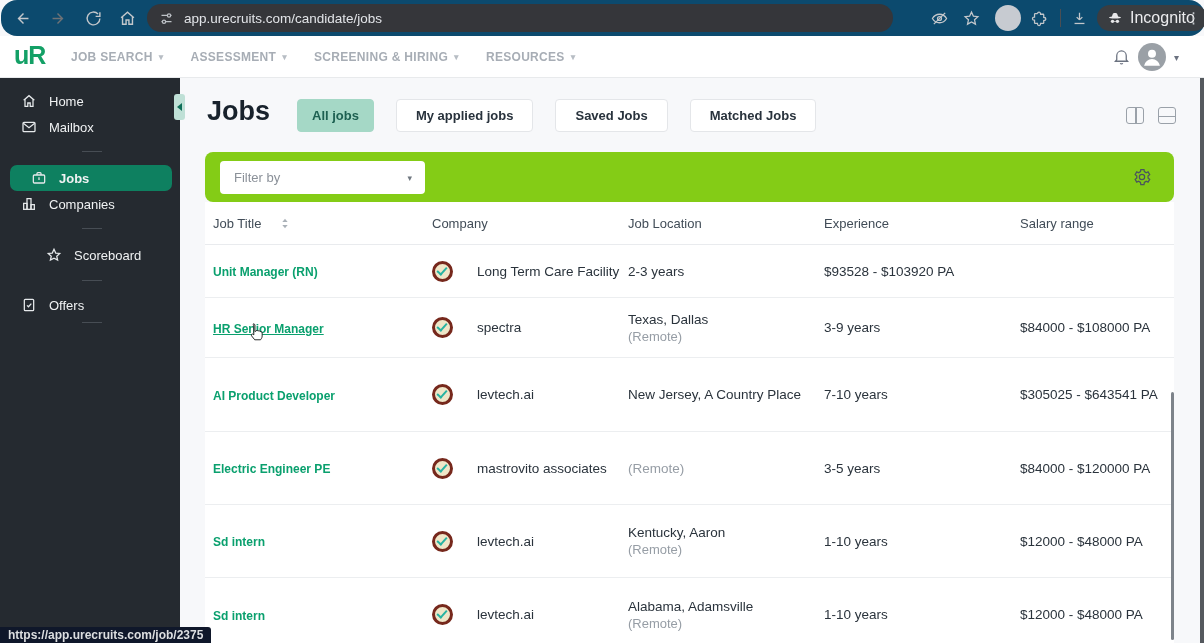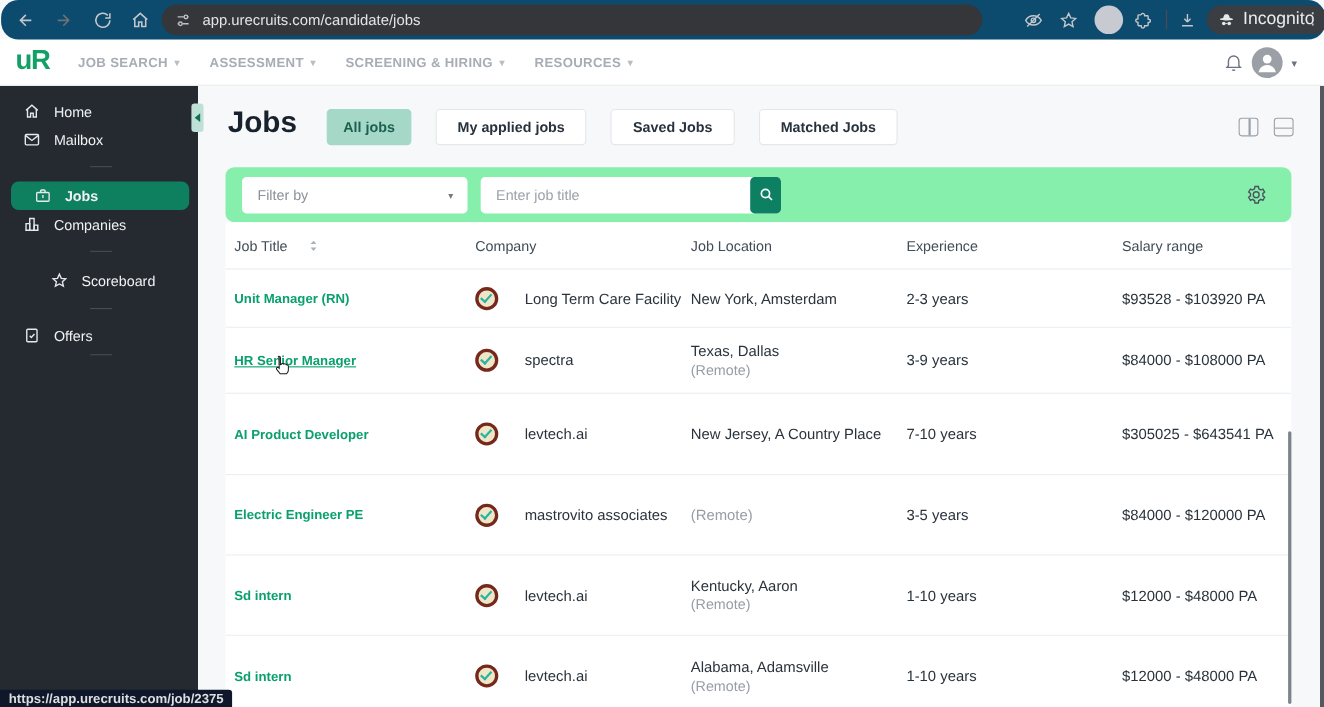--- a/index.html
+++ b/index.html
@@ -56,21 +56,21 @@
   .page-title { position:absolute; left:207px; top:96px; font-size:27px; font-weight:800; color:#18222c; }
   .tabs { position:absolute; left:297px; top:99px; height:33px; display:flex; gap:22px; }
   .tab { height:33px; display:flex; align-items:center; padding:0 19px; background:#ffffff; border:1px solid #e4e6e9; border-radius:4px; font-size:13px; font-weight:600; color:#28323c; cursor:pointer; white-space:nowrap; }
   .tab.active { background:#a5d8c6; border-color:#a5d8c6; color:#1d6051; padding:0 14px; }
   .view-toggles { position:absolute; left:1126px; top:107px; display:flex; gap:14px; }
   .vt { width:18px; height:17px; border:1.6px solid #9aa1a9; border-radius:3px; position:relative; cursor:pointer; }
   .vt-cols::after { content:""; position:absolute; left:50%; top:0; bottom:0; width:1.6px; background:#9aa1a9; }
   .vt-rows::after { content:""; position:absolute; top:50%; left:0; right:0; height:1.6px; background:#9aa1a9; }
 
   
-  .filter-panel { position:absolute; left:205px; top:152px; width:969px; height:50px; background:#86efac; border-radius:8px; }
+  .filter-panel { position:absolute; left:205px; top:152px; width:969px; height:50px; background:#84cc16; border-radius:8px; }
   .filter-select { position:absolute; left:15px; top:9px; width:205px; height:33px; background:#fff; border-radius:4px; display:flex; align-items:center; padding:0 14px; font-size:13px; color:#8b9199; cursor:pointer; }
   .filter-caret { position:absolute; right:13px; font-size:9px; color:#707880; }
   .search-wrap { position:absolute; left:232px; top:9px; width:273px; height:33px; background:#fff; border-radius:4px; }
   .search-input { position:absolute; left:0; top:0; width:245px; height:33px; border:none; outline:none; background:transparent; padding:0 14px; font-size:13px; color:#2a333c; font-family:"Liberation Sans", sans-serif; }
   .search-input::placeholder { color:#9aa1a9; }
   .search-btn { position:absolute; right:0; top:0; width:28px; height:33px; background:#0d7f63; border:none; border-radius:4px; cursor:pointer; display:flex; align-items:center; justify-content:center; }
   .search-btn svg { width:15px; height:15px; }
   .gear-btn { position:absolute; right:22px; top:15px; width:20px; height:20px; color:#4a545e; cursor:pointer; }
   .gear-btn svg { width:100%; height:100%; }
 
@@ -286,29 +286,20 @@
   <div class="view-toggles">
     <div class="vt vt-cols"></div>
     <div class="vt vt-rows"></div>
   </div>
 
   <div class="filter-panel">
     <div class="filter-select">
       <span>Filter by</span>
       <span class="filter-caret">▾</span>
     </div>
-    <div class="search-wrap">
-      <input class="search-input" type="text" placeholder="Enter job title" style="">
-      <button class="search-btn">
-          <span><svg viewBox="0 0 24 24" fill="none" stroke="#ffffff" stroke-width="2.4">
-              <circle cx="11" cy="11" r="6"></circle>
-              <path d="M15.6 15.6L20.5 20.5"></path>
-            </svg></span>
-        </button>
-    </div>
     <span class="gear-btn"><svg viewBox="0 0 24 24" fill="none" stroke="currentColor" stroke-width="1.5">
           <circle cx="12" cy="12" r="3.2"></circle>
           <path d="M19.3 12c0-.4 0-.9-.1-1.3l2-1.5-1.9-3.3-2.3 1a7.3 7.3 0 0 0-2.2-1.3L14.4 3h-3.8l-.4 2.6c-.8.3-1.5.7-2.2 1.3l-2.3-1-1.9 3.3 2 1.5a7.3 7.3 0 0 0 0 2.6l-2 1.5 1.9 3.3 2.3-1c.7.6 1.4 1 2.2 1.3l.4 2.6h3.8l.4-2.6c.8-.3 1.5-.7 2.2-1.3l2.3 1 1.9-3.3-2-1.5c.1-.4.1-.9.1-1.3z"></path>
         </svg></span>
   </div>
 
   <div class="jobs-table">
     <div class="thead">
       <div class="th">
           <span>Job Title</span>
@@ -324,24 +315,20 @@
       <div class="th">Experience</div>
       <div class="th">Salary range</div>
     </div>
 
     <div class="trow">
       <div><span class="job-link">Unit Manager (RN)</span></div>
       <div class="co-cell">
           <span class="co-logo"></span>
           <span class="co-name">Long Term Care Facility</span>
         </div>
-      <div>
-          <div class="loc-main">New York, Amsterdam</div>
-          <div class="loc-remote"></div>
-        </div>
       <div class="cell-text">2-3 years</div>
       <div class="cell-text">$93528 - $103920 PA</div>
     </div>
 
     <div class="trow">
       <div><span class="job-link hovered">HR Senior Manager</span></div>
       <div class="co-cell">
           <span class="co-logo"></span>
           <span class="co-name">spectra</span>
         </div>

